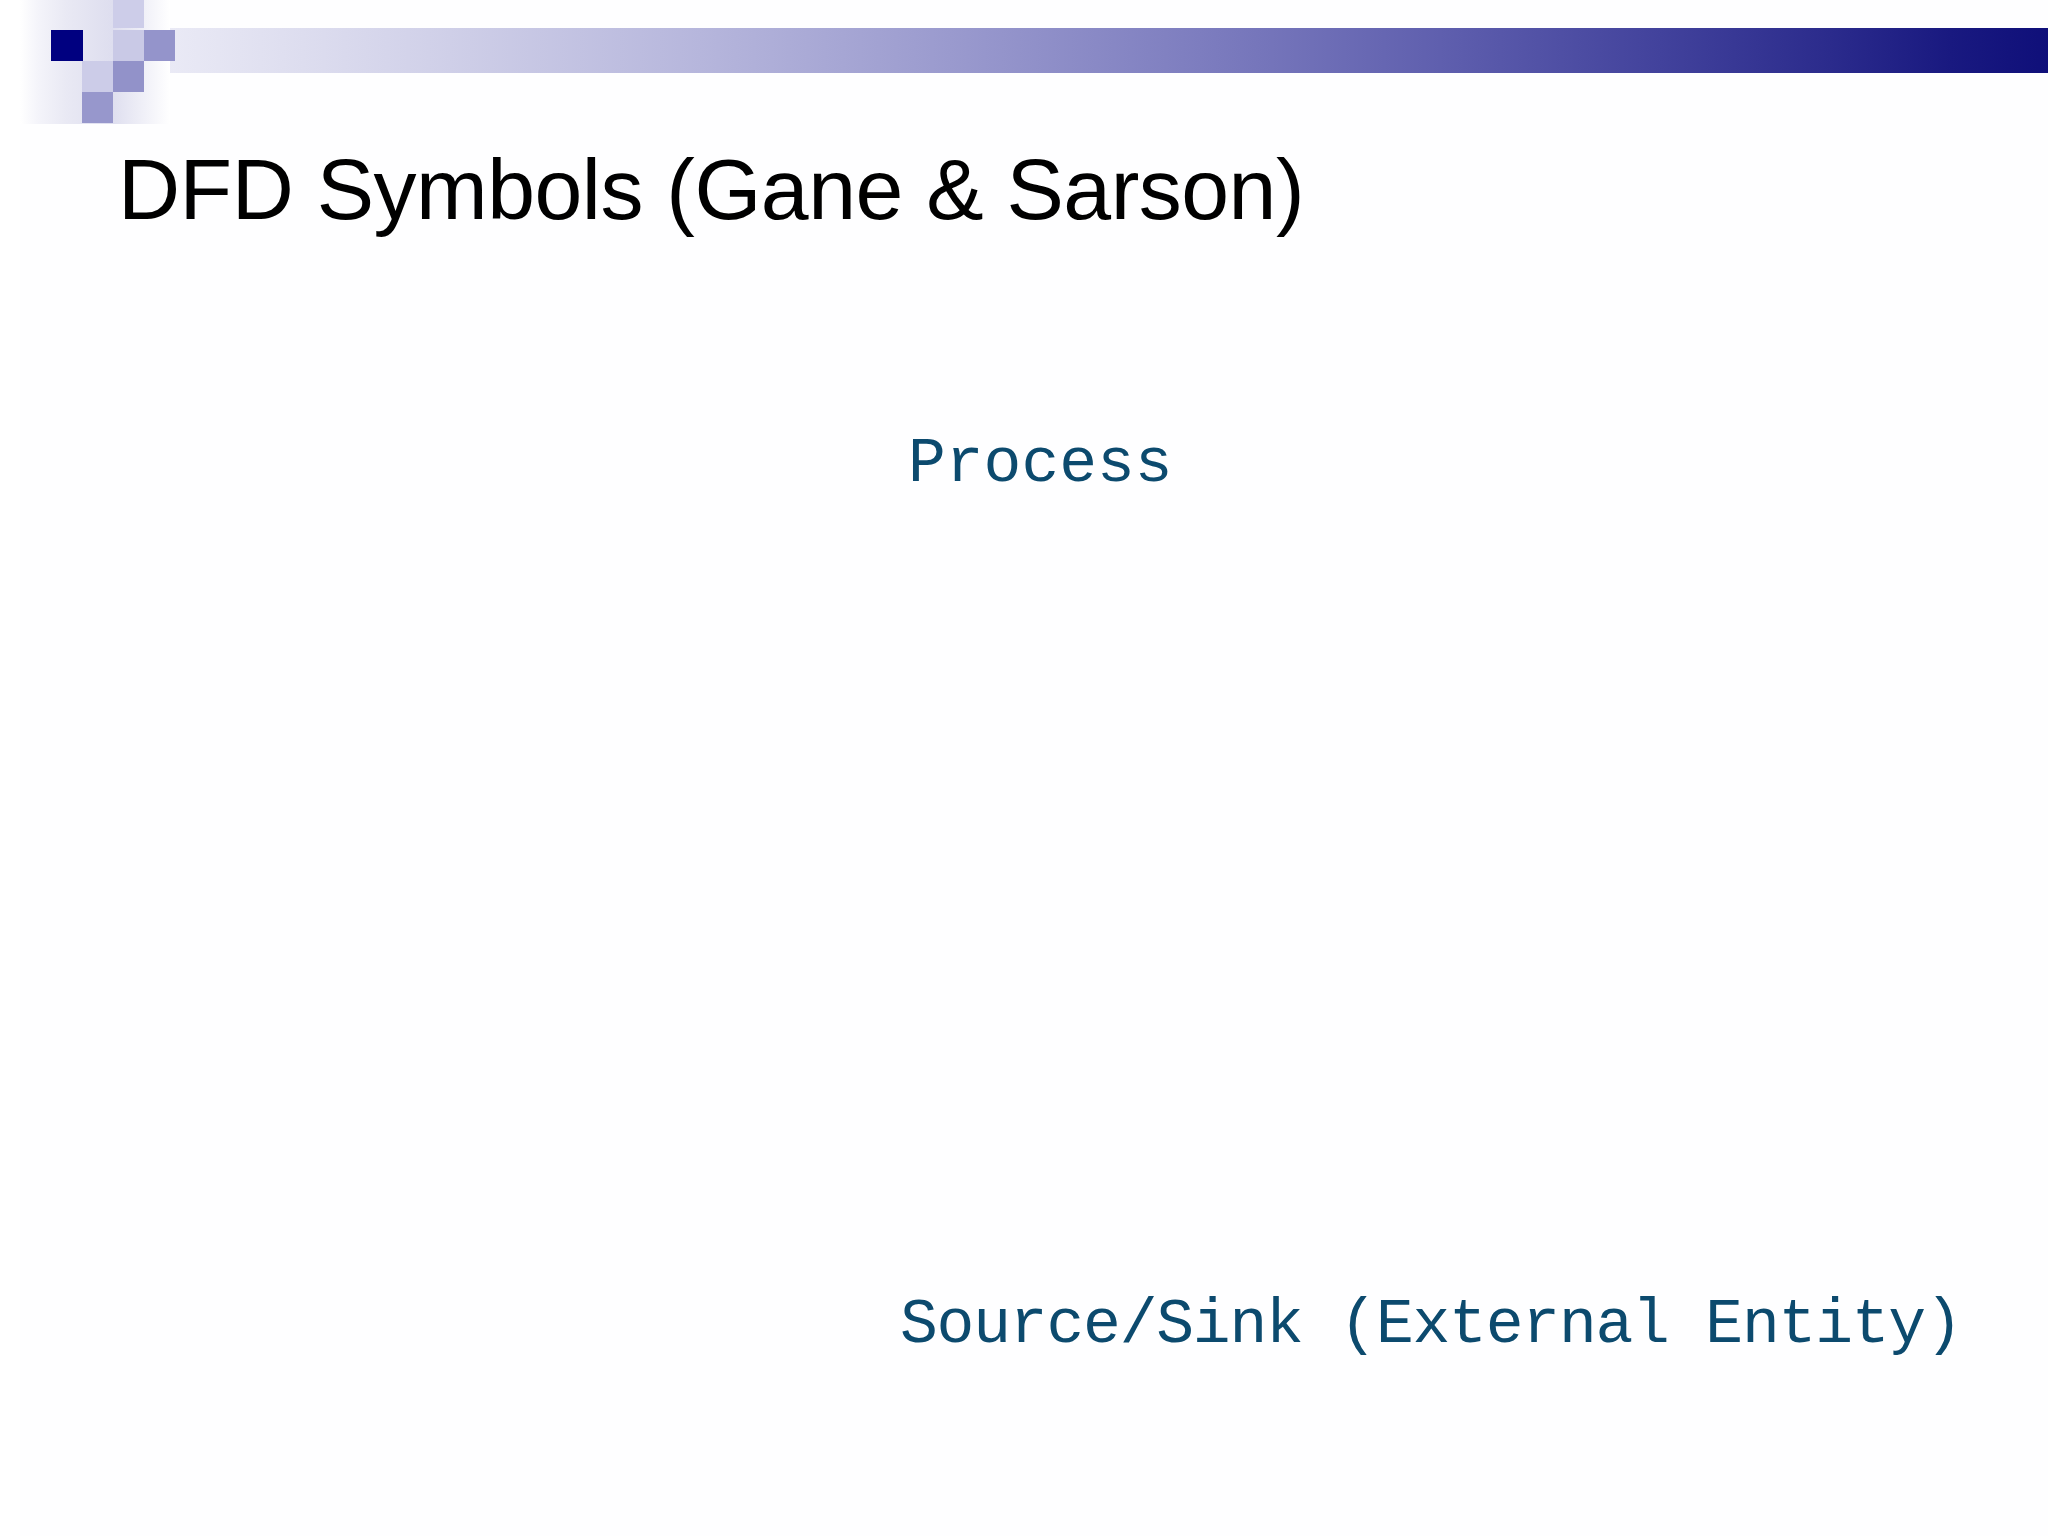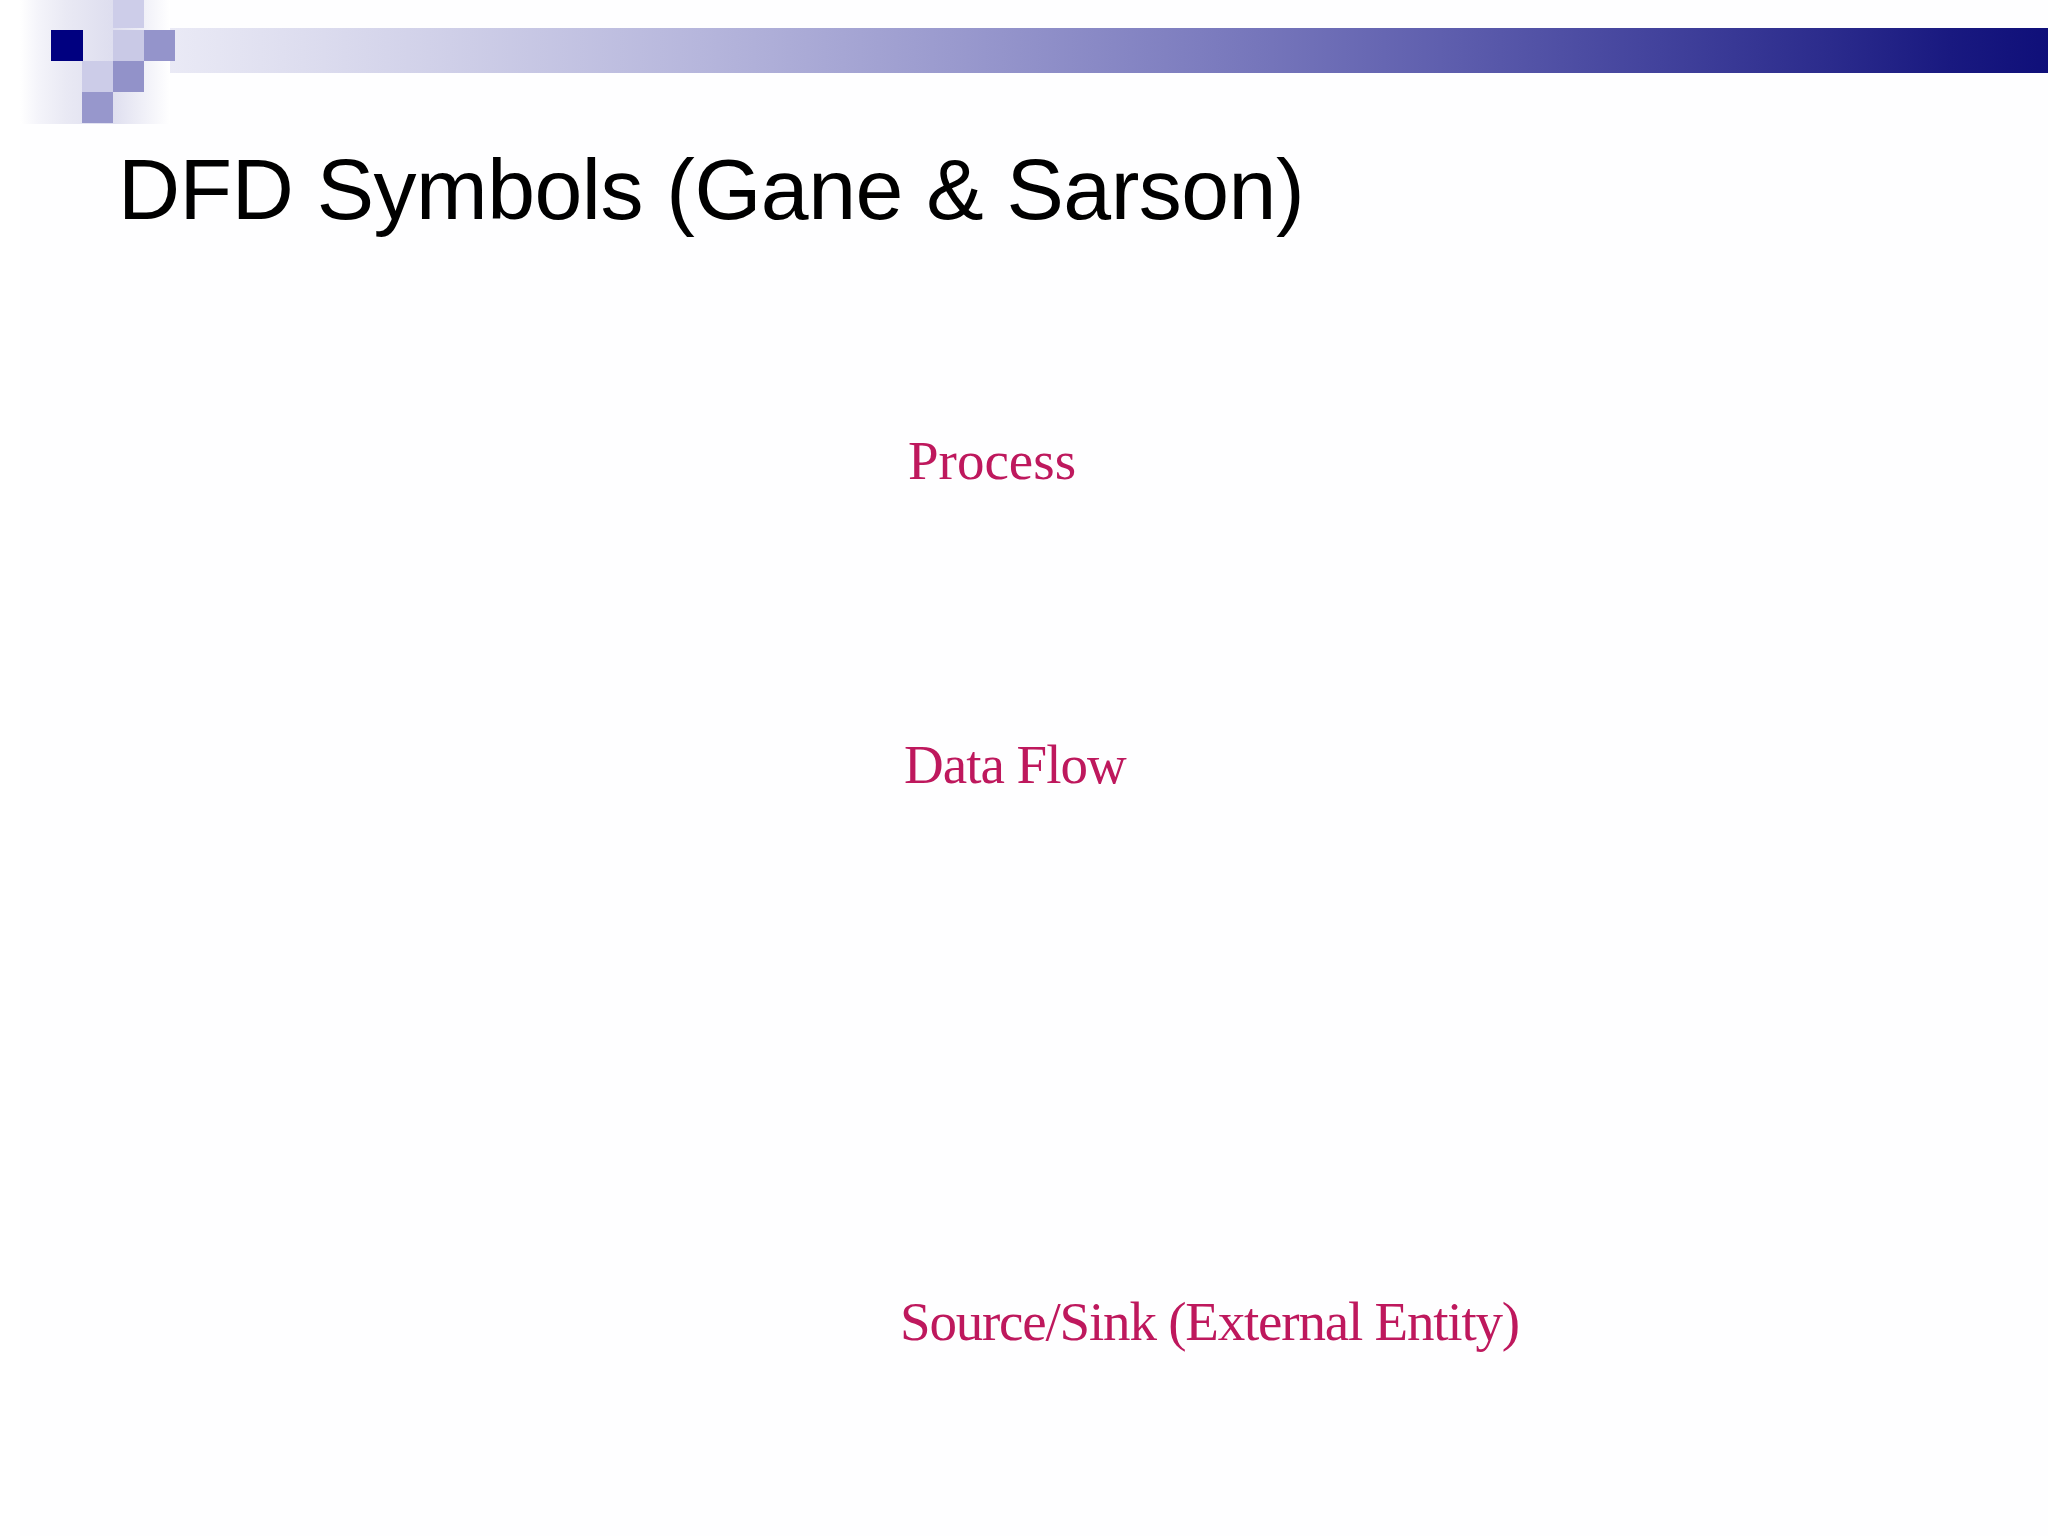--- a/index.html
+++ b/index.html
@@ -85,23 +85,23 @@
   
   #symbol-list {
     position: absolute;
     left: 0;
     top: 0;
     width: 2048px;
     height: 1536px;
   }
   .symbol-row {
     position: absolute;
-    color: #be185d;
-    font-family: Liberation Serif, serif;
-    font-size: 55px;
+    color: #0c4a6e;
+    font-family: Liberation Mono, monospace;
+    font-size: 63px;
     font-weight: normal;
     line-height: 1;
     white-space: nowrap;
   }
   .symbol-row.r0 { left: 888px; top: 433px; }
   .symbol-row.r1 { left: 884px; top: 737px; letter-spacing: -1px; }
   .symbol-row.r2 { left: 878px; top: 994px; letter-spacing: -1px; }
   .symbol-row.r3 { left: 880px; top: 1294px; letter-spacing: -1.2px; }
 </style>
 </head>
@@ -119,17 +119,16 @@
       <div class="chk" style="left: 124px; top: 30px; width: 31px; height: 31px; background: rgb(148, 148, 203);"></div>
       <div class="chk" style="left: 62px; top: 61px; width: 31px; height: 31px; background: rgb(204, 204, 232);"></div>
       <div class="chk" style="left: 93px; top: 61px; width: 31px; height: 31px; background: rgb(146, 146, 201);"></div>
       <div class="chk" style="left: 62px; top: 92px; width: 31px; height: 31px; background: rgb(151, 151, 204);"></div>
     </div>
 
   <h1 id="slide-title" style="color: rgb(0, 0, 0);">DFD Symbols (Gane &amp; Sarson)</h1>
 
   <div id="symbol-list">
     <div class="symbol-row r0">Process</div>
-    <div class="symbol-row r1">Data Flow</div>
     <div class="symbol-row r3">Source/Sink (External Entity)</div>
   </div>
 
 </div>
 
 </body></html>

